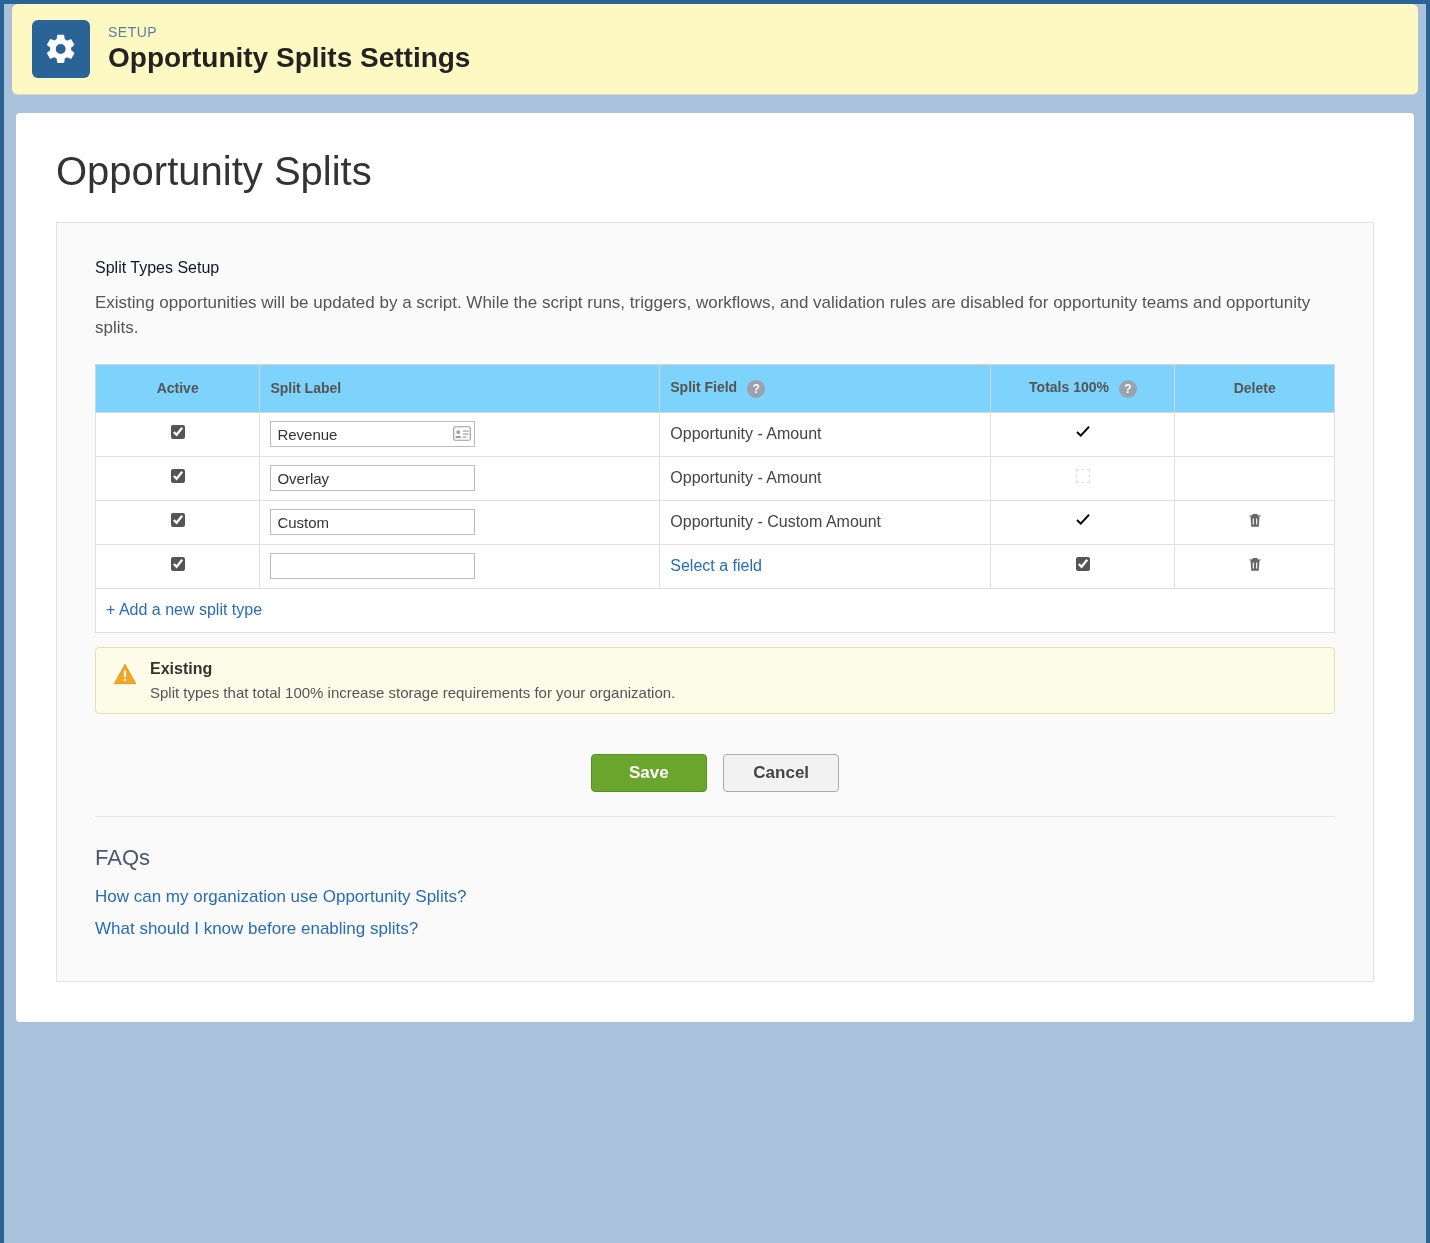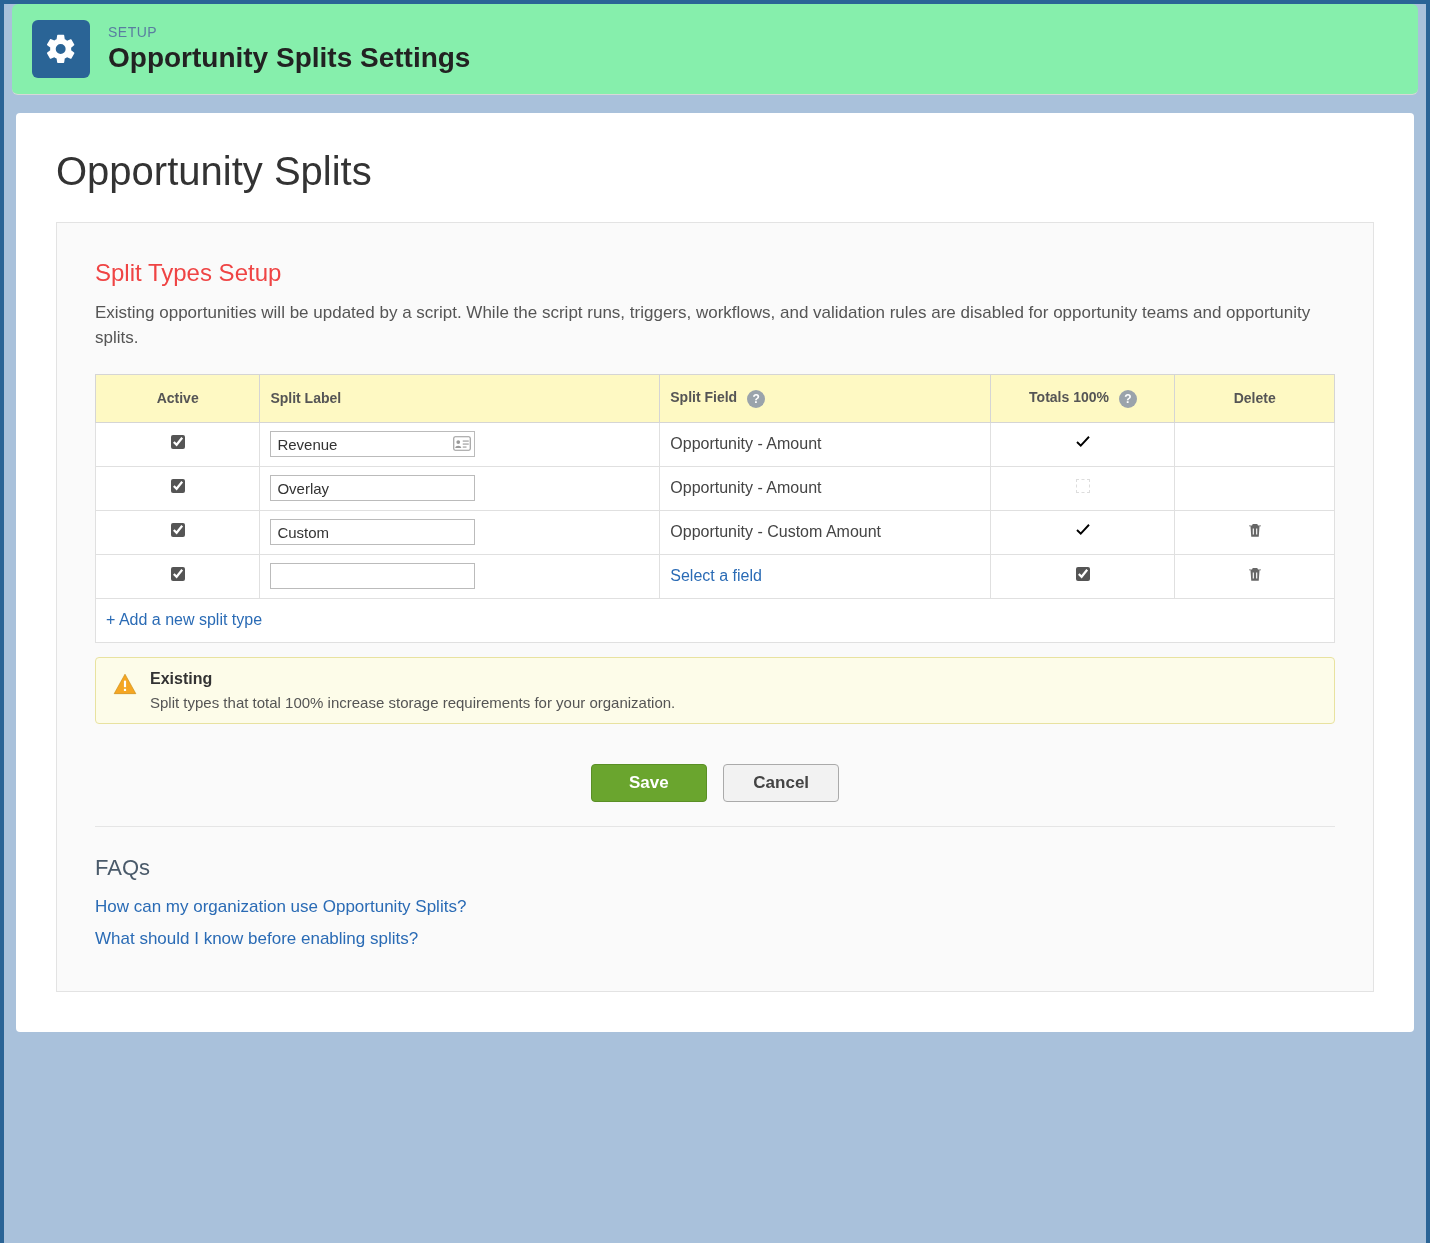--- a/index.html
+++ b/index.html
@@ -10,21 +10,21 @@
     width: 1430px;
     height: 1243px;
   }
   .outer-frame {
     border: 4px solid #2a6496;
     border-bottom: none;
     background: #a9c1db;
     height: 100%;
   }
   .header-bar {
-    background: #86efac;
+    background: #fef9c3;
     border-bottom: 1px solid #d8d8d8;
     padding: 16px 20px;
     display: flex;
     align-items: center;
     margin: 0 8px;
     border-radius: 6px;
     margin-top: 0;
   }
   .header-icon {
     width: 58px; height: 58px;
@@ -61,39 +61,39 @@
     color: #333;
     font-weight: 400;
     margin-bottom: 28px;
   }
   .section-box {
     border: 1px solid #e3e3e3;
     background: #fafafa;
     padding: 36px 38px 30px 38px;
   }
   .section-title {
-    font-size: 24px;
-    color: #ef4444;
+    font-size: 16px;
+    color: #0f172a;
     font-weight: 400;
     margin-bottom: 14px;
   }
   .section-desc {
     font-size: 17px;
     color: #555;
     line-height: 1.45;
     margin-bottom: 24px;
   }
   table.split-table {
     width: 100%;
     border-collapse: collapse;
     background: #fff;
     border: 1px solid #ccc;
   }
   table.split-table th {
-    background: #fef9c3;
+    background: #7dd3fc;
     font-size: 14px;
     color: #555;
     font-weight: 700;
     padding: 14px 10px;
     border: 1px solid #d5d5d5;
     text-align: left;
   }
   table.split-table th.center, table.split-table td.center { text-align: center; }
   table.split-table td {
     border: 1px solid #e0e0e0;

